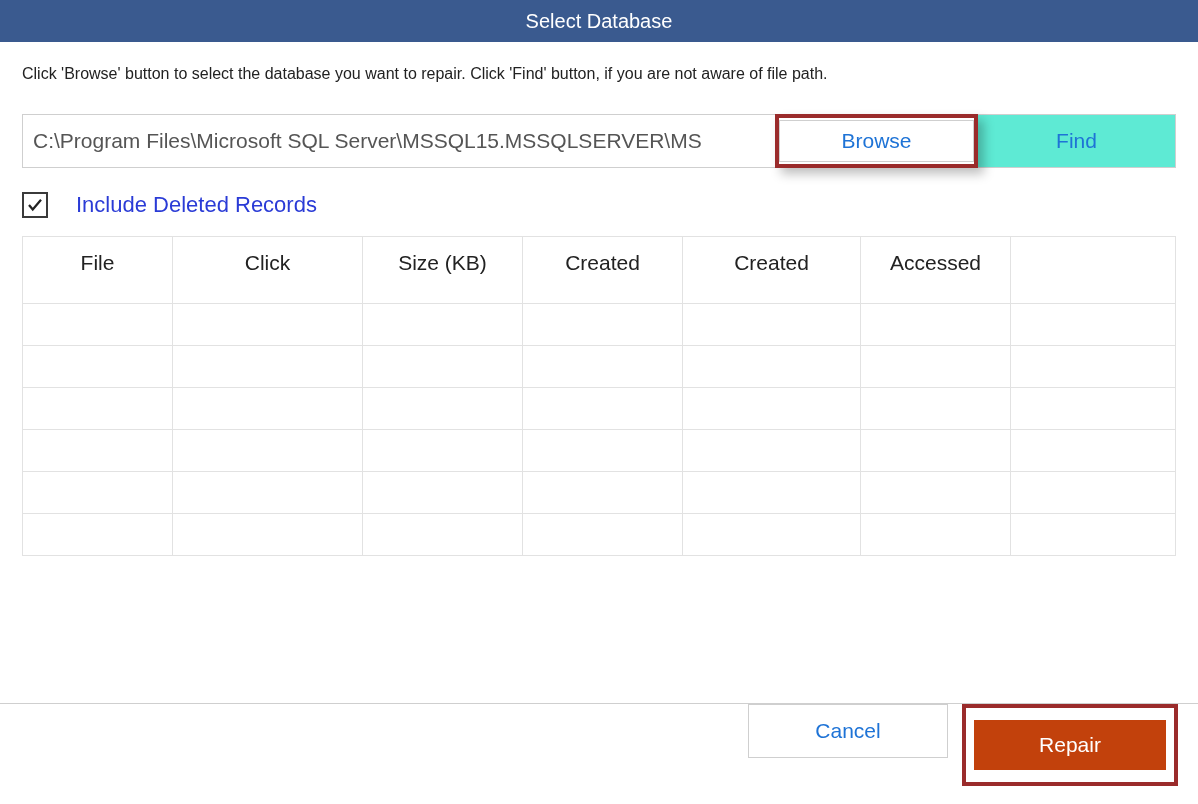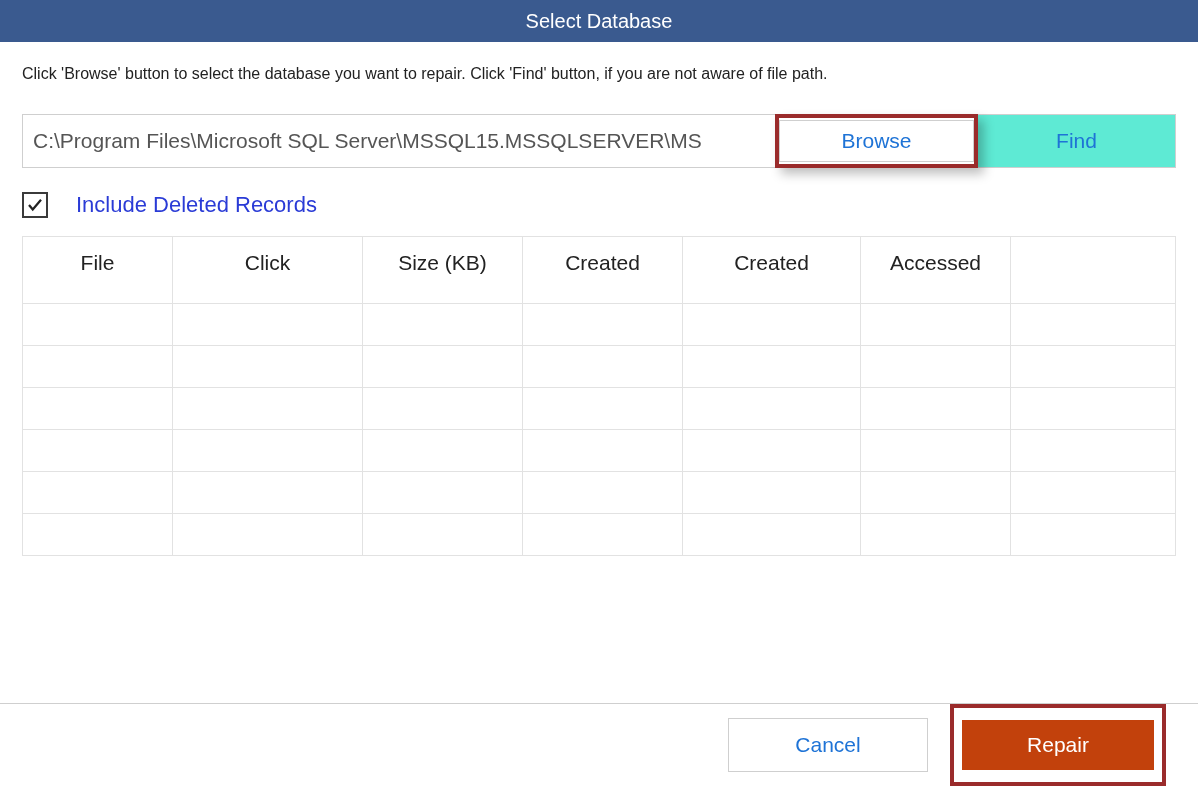--- a/index.html
+++ b/index.html
@@ -131,24 +131,24 @@
     position: absolute;
     left: 0;
     right: 0;
     bottom: 100px;
     height: 1px;
     background: #cfcfcf;
   }
   .footer {
     position: absolute;
     bottom: 18px;
-    right: 32px;
-    display: flex;
-    gap: 12px;
-    align-items: center;
+    right: 20px;
+    display: flex;
+    gap: 4px;
+    align-items: flex-start;
   }
   .cancel-button {
     background: #fff;
     border: 1px solid #cfcfcf;
     color: #1e73d6;
     font-size: 21px;
     width: 200px;
     height: 54px;
     cursor: pointer;
     font-family: inherit;

